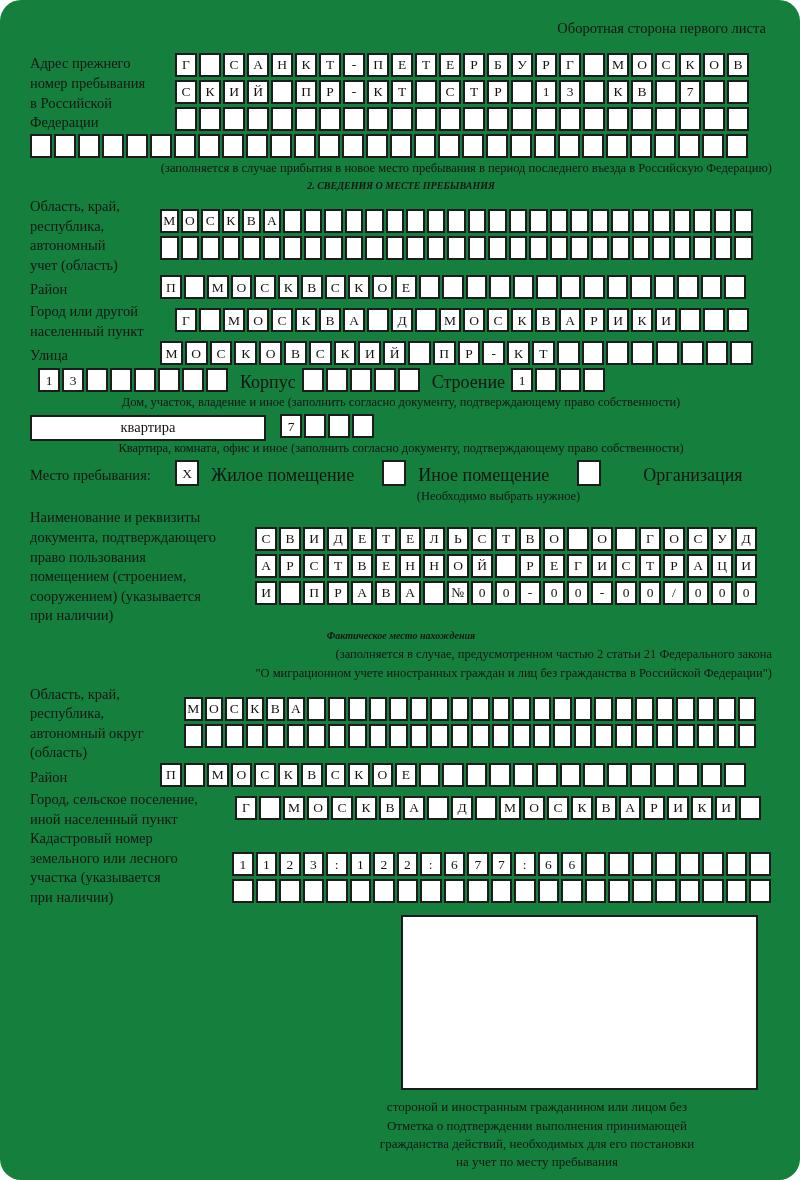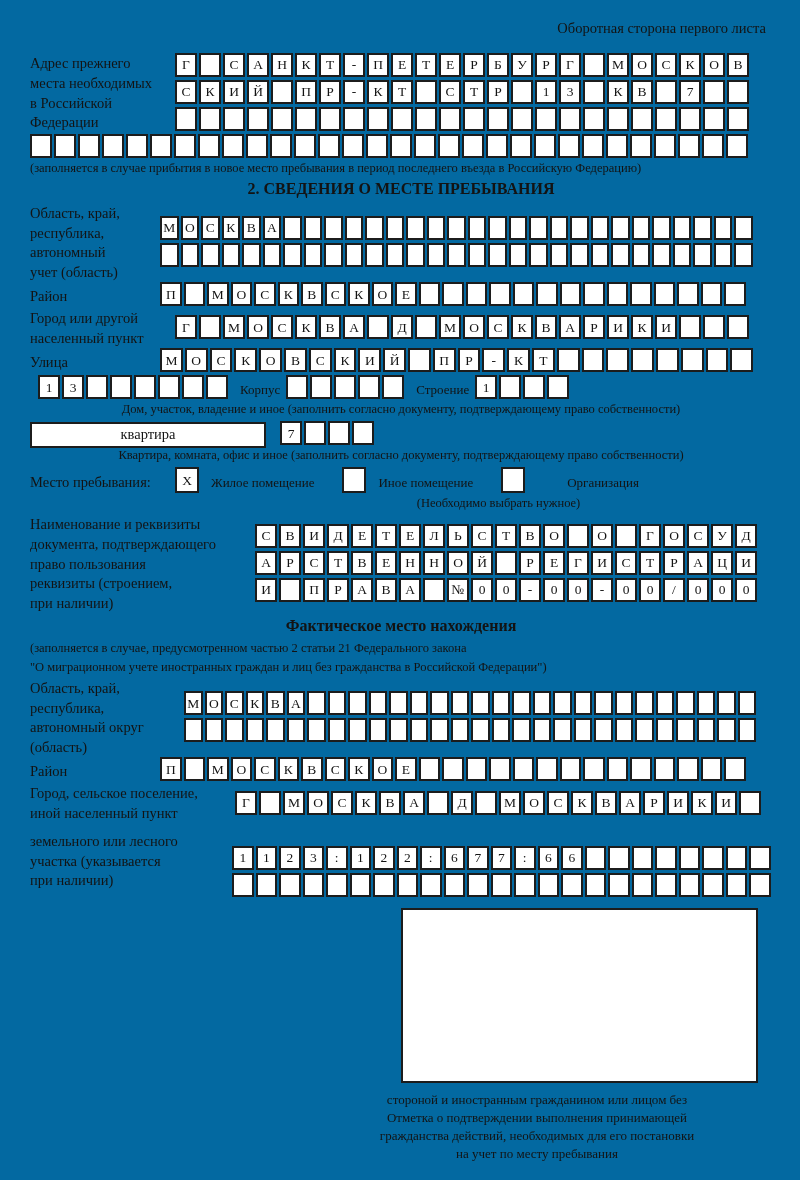--- a/index.html
+++ b/index.html
@@ -1,63 +1,63 @@
 <!DOCTYPE html>
 <html><head>
 <meta charset="utf-8">
 <style>
   html,body{margin:0;padding:0;background:#fff;}
   .page{
     width:800px;height:1180px;box-sizing:border-box;overflow:hidden;
-    padding:6px 28px 0 30px;background:#0369a1;color:#131313;
-    font-family:"Liberation Serif","DejaVu Serif",serif;position:relative;
+    padding:6px 28px 0 30px;background:#15803d;color:#131313;
+    font-family:"Liberation Serif","DejaVu Serif",serif;position:relative;border-radius:21px;
   }
   .hdr{text-align:right;font-size:14.5px;margin:14px 6px 16px 0;}
   .flexrow{display:flex;align-items:center;}
   .lbl{font-size:14.5px;line-height:1.35;flex:0 0 auto;}
   .w145{width:145px}.w130{width:130px}.w154{width:154px}.w205{width:205px}.w202{width:202px}.w225{width:225px}
   .rows{flex:1 1 auto;}
   .cells{display:flex;margin-bottom:3px;}
   .cell{
     box-sizing:border-box;flex:0 0 auto;width:22px;height:24px;
     border:2px solid #1c1c1c;margin-right:2px;background:#fff;
     display:flex;align-items:center;justify-content:center;
     font-size:13.5px;line-height:1;
   }
   .tight .cell{width:18.5px;}
   .med .cell{width:21.5px;}
   .wide .cell{width:22.8px;}
   .chk .cell{width:24px;height:26px;}
   .note{font-size:12.5px;margin:0 0 4px 0;text-align:center;}
-  .center{text-align:left;}
-  .h2{font-weight:bold;font-size:16px;text-align:center;margin:4px 0 6px 0;}
+  .center{text-align:right;}
+  .h2{font-weight:bold;font-size:10px;text-align:center;margin:4px 0 6px 0;font-style:italic;}
   .typebox{
     box-sizing:border-box;border:2px solid #1c1c1c;height:26px;flex:0 0 auto;
     display:flex;align-items:center;justify-content:center;font-size:14.5px;background:#fff;
   }
   .w170{width:170px}.w200{width:236px}
-  .inline-lbl{font-size:13px;margin:2px 6px 0 10px;flex:0 0 auto;}
+  .inline-lbl{font-size:18px;margin:2px 6px 0 10px;flex:0 0 auto;}
   .ml8{margin-left:8px}.ml14{margin-left:14px}.ml22{margin-left:22px}.ml28{margin-left:40px}
   .mt2{margin-top:2px}
   .choose{margin-left:195px;}
   .stampwrap{width:485px;margin-left:auto;margin-top:8px;}
   .stampbox{width:357px;height:175px;box-sizing:border-box;border:2px solid #1c1c1c;margin:0 14px 8px auto;background:#fff;}
   .stampcap{font-size:13px;line-height:1.4;text-align:center;width:470px;margin-left:auto;}
 </style>
 </head>
 <body>
 
 <div class="page">
 
   <div class="hdr">Оборотная сторона первого листа</div>
 
   <div class="flexrow">
     <div class="lbl w145">
       <div>Адрес прежнего</div>
-      <div>места необходимых</div>
+      <div>номер пребывания</div>
       <div>в Российской</div>
       <div>Федерации</div>
     </div>
     <div class="rows">
       <div class="cells">
           <span class="cell">Г</span>
           <span class="cell"></span>
           <span class="cell">С</span>
           <span class="cell">А</span>
           <span class="cell">Н</span>
@@ -393,21 +393,22 @@
       </div>
     <div class="inline-lbl ml28">Организация</div>
   </div>
   <div class="note choose">(Необходимо выбрать нужное)</div>
 
   <div class="flexrow">
     <div class="lbl w225">
       <div>Наименование и реквизиты</div>
       <div>документа, подтверждающего</div>
       <div>право пользования</div>
-      <div>реквизиты (строением,</div>
+      <div>помещением (строением,</div>
+      <div>сооружением) (указывается</div>
       <div>при наличии)</div>
     </div>
     <div class="rows">
       <div class="cells">
           <span class="cell">С</span>
           <span class="cell">В</span>
           <span class="cell">И</span>
           <span class="cell">Д</span>
           <span class="cell">Е</span>
           <span class="cell">Т</span>
@@ -608,20 +609,21 @@
         <span class="cell">Р</span>
         <span class="cell">И</span>
         <span class="cell">К</span>
         <span class="cell">И</span>
         <span class="cell"></span>
       </div>
   </div>
 
   <div class="flexrow">
     <div class="lbl w202">
+      <div>Кадастровый номер</div>
       <div>земельного или лесного</div>
       <div>участка (указывается</div>
       <div>при наличии)</div>
     </div>
     <div class="rows">
       <div style="height:22px"></div>
       <div class="cells med">
           <span class="cell">1</span>
           <span class="cell">1</span>
           <span class="cell">2</span>

